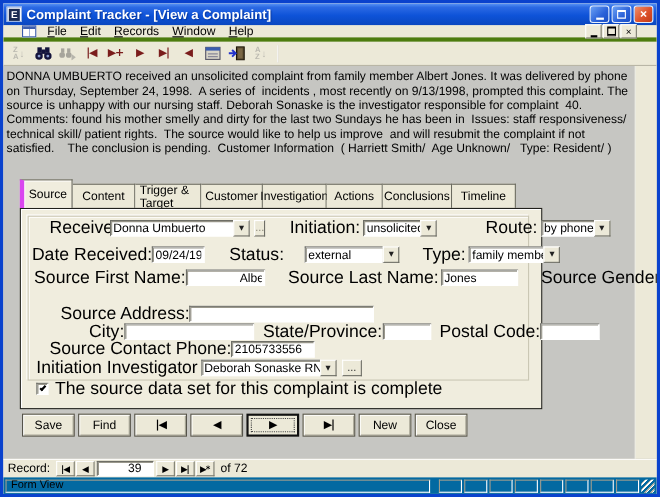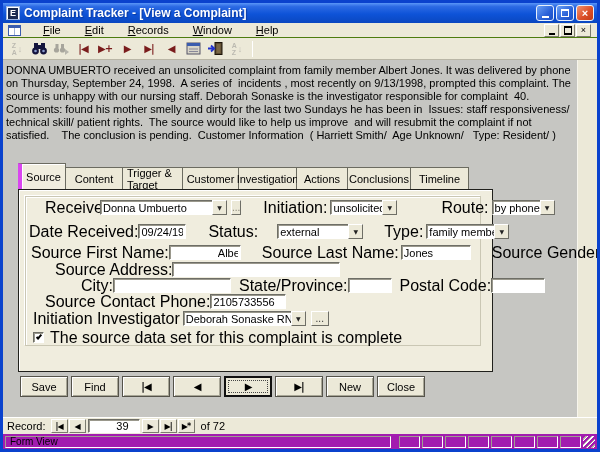--- a/index.html
+++ b/index.html
@@ -12,21 +12,21 @@
   .title-icon span { background:#1a2a52; color:#fff; font-size:9px; font-weight:bold; width:10px; height:11px; display:flex; align-items:center; justify-content:center; }
   .title-text { color:#fff; font-weight:bold; font-size:12px; text-shadow:1px 1px 1px #0838a0; flex:1; white-space:nowrap; overflow:hidden; }
   .tb-btns { display:flex; gap:2px; }
   .tb-btn { width:18px; height:16px; border-radius:3px; border:1px solid #e9f0fb; display:flex; align-items:center; justify-content:center; color:#fff; font-size:10px; }
   .tb-btn.blue { background:linear-gradient(135deg,#6ba1f5,#2a61d8 60%,#1b4fc4); }
   .tb-btn.red  { background:linear-gradient(135deg,#f0926f,#dd512a 55%,#c13a16); font-size:11px; font-weight:bold; }
   .glyph-min { width:7px; height:3px; border-bottom:2px solid #fff; margin-top:6px; }
   .glyph-max { width:8px; height:8px; border:1px solid #fff; border-top:2px solid #fff; }
 
   
-  .menubar { height:15px; flex:0 0 15px; background:#ece9d8; border-bottom:1px solid #4d7c0f; display:flex; align-items:center; padding:0 4px; gap:14px; }
+  .menubar { height:15px; flex:0 0 15px; background:#ece9d8; border-bottom:4px solid #4d7c0f; display:flex; align-items:center; padding:0 16px; gap:2px; }
   .menu-form-icon { width:13px; height:11px; border:1px solid #3b5dae; background:#fff; margin:0 3px 0 1px;
     background-image:linear-gradient(#3b5dae 2px,transparent 2px),linear-gradient(90deg,transparent 5px,#9fb1d8 5px,#9fb1d8 6px,transparent 6px); }
   .menu-item { font-size:11px; color:#000; padding:1px 5px; }
   .menu-item::first-letter { text-decoration:underline; }
   .child-btns { margin-left:auto; display:flex; gap:1px; padding-right:2px; }
   .child-btn { width:15px; height:13px; background:#ece9d8; border:1px solid; border-color:#fff #7b7b6e #7b7b6e #fff; display:flex; align-items:center; justify-content:center; font-size:9px; color:#000; }
   .glyph-restore { position:relative; width:8px; height:7px; }
   .glyph-restore::before { content:""; position:absolute; right:0; top:0; width:6px; height:5px; border:1px solid #000; border-top-width:2px; }
   .glyph-restore::after { content:""; position:absolute; left:0; bottom:0; width:6px; height:5px; border:1px solid #000; border-top-width:2px; background:#ece9d8; }
 
@@ -72,21 +72,21 @@
 
   
   .record-bar { height:17px; flex:0 0 17px; background:#ece9d8; border-top:1px solid #fff; display:flex; align-items:center; padding-left:4px; font-size:11px; gap:1px; }
   .rec-label { margin-right:4px; }
   .rec-btn { width:17px; height:14px; background:#ece9d8; border:1px solid; border-color:#fff #7b7b6e #7b7b6e #fff; display:flex; align-items:center; justify-content:center; }
   .rec-btn .nav-glyph { color:#000; font-size:8px; }
   .rec-input { width:52px; height:14px; border:1px solid; border-color:#6e6e66 #fff #fff #6e6e66; box-shadow:inset 1px 1px 0 #9a988c; background:#fff; font-size:11px; text-align:right; padding-right:10px; margin:0 1px; font-family:"Liberation Sans",sans-serif; }
   .rec-count { margin-left:5px; }
 
   
-  .status-bar { height:15px; flex:0 0 15px; background:#a21caf; display:flex; align-items:center; padding:1px 2px; gap:2px; }
+  .status-bar { height:15px; flex:0 0 15px; background:#0369a1; display:flex; align-items:center; padding:1px 2px; gap:2px; }
   .status-panel { height:12px; border:1px solid; border-color:#9f9d8f #fff #fff #9f9d8f; font-size:10px; display:flex; align-items:center; padding:0 4px; color:#000; }
   .status-main { width:386px; }
   .status-cell { width:21px; }
   .status-spacer { flex:1; }
   .grip { width:12px; height:12px; background:repeating-linear-gradient(135deg,transparent 0 2px,#b5b2a2 2px 3px,#fff 3px 4px); }
 
   svg { display:block; }
 </style>
 </head>
 <body>
@@ -247,21 +247,21 @@
           <span class="combo-text" style="width:71px">external</span>
           <span class="combo-arrow">▼</span>
         </span>
         <span class="flabel" style="margin-left:21px">Type:</span>
         <span class="combo" style="margin-left:3px">
           <span class="combo-text" style="width:68px">family member</span>
           <span class="combo-arrow">▼</span>
         </span>
       </div>
 
-      <div class="frow" style="margin-bottom:2px">
+      <div class="frow" style="margin-bottom:18px">
         <span class="flabel" style="margin-left:4px">Source First Name:</span>
         <input class="tfield" style="width: 72px; padding-left: 48px;" value="Albert">
         <span class="flabel" style="margin-left:21px">Source Last Name:</span>
         <input class="tfield" style="width: 70px; margin-left: 2px;" value="Jones">
         <span class="flabel" style="margin-left:21px">Source Gender:</span>
         <span class="combo" style="margin-left:3px">
           <span class="combo-text" style="width:22px">M</span>
           <span class="combo-arrow">▼</span>
         </span>
       </div>

